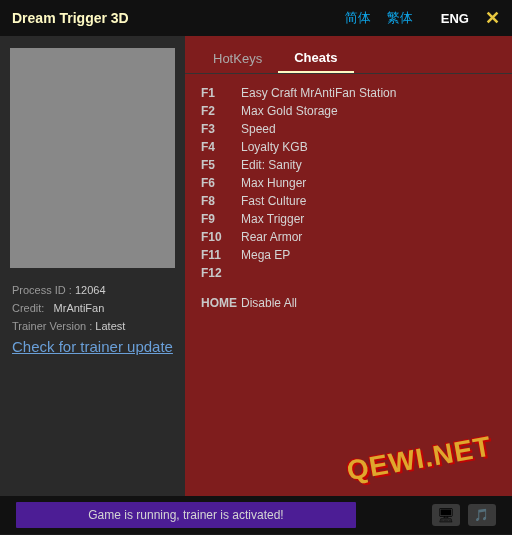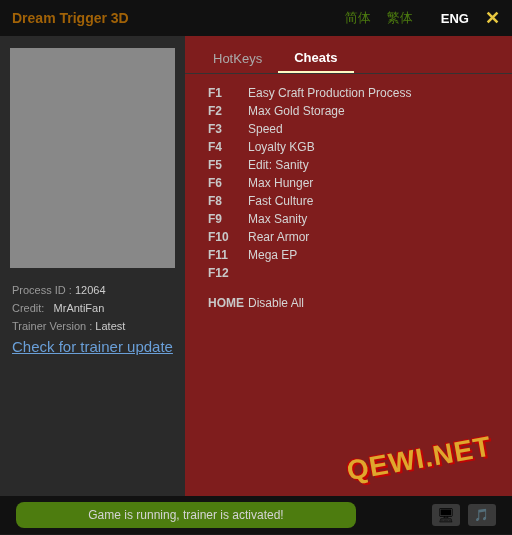--- a/index.html
+++ b/index.html
@@ -19,31 +19,31 @@
       justify-content: space-between;
       background: #111;
       height: 36px;
       padding: 0 12px;
     }
     .title-bar-left {
       display: flex;
       align-items: center;
     }
     .title-text {
-      color: #a16207;
+      color: #fef9c3;
       font-size: 14px;
       font-weight: bold;
     }
     .title-bar-right {
       display: flex;
       align-items: center;
       gap: 16px;
     }
     .lang-btn {
-      color: #4d7c0f;
+      color: #0ea5e9;
       font-size: 13px;
       cursor: pointer;
       background: none;
       border: none;
       font-family: Arial, sans-serif;
     }
     .lang-btn.active {
       color: #fff;
       font-weight: bold;
       padding-left: 12px;
@@ -133,21 +133,20 @@
     
     .cheats-list {
       padding: 12px 16px;
       flex: 1;
       overflow-y: auto;
     }
     .cheat-item {
       display: flex;
       align-items: center;
       margin-bottom: 4px;
-      margin-left: 7px;
     }
     .cheat-key {
       color: #c8c8c8;
       font-size: 12px;
       width: 36px;
       min-width: 36px;
       font-weight: bold;
     }
     .cheat-desc {
       color: #d4d4d4;
@@ -182,23 +181,23 @@
       height: 38px;
       background: #111;
       display: flex;
       align-items: center;
       justify-content: space-between;
       padding: 0 16px;
     }
     .status-text {
       color: #d4d4d4;
       font-size: 12px;
-      background: #4d7c0f;
+      background: #4c1d95;
       padding: 6px 14px;
-      border-radius: 8px;
+      border-radius: 1px;
       flex: 1;
       text-align: center;
       max-width: 340px;
     }
     .status-icons {
       display: flex;
       align-items: center;
       gap: 8px;
       margin-left: 12px;
     }
@@ -264,21 +263,21 @@
 
     <div class="tabs">
       <button class="tab">HotKeys</button>
       <button class="tab active">Cheats</button>
     </div>
 
     <div class="cheats-list">
 
     <div class="cheat-item">
       <span class="cheat-key">F1</span>
-      <span class="cheat-desc">Easy Craft Production Process</span>
+      <span class="cheat-desc">Easy Craft MrAntiFan Station</span>
     </div>
         <div class="cheat-item">
       <span class="cheat-key">F2</span>
       <span class="cheat-desc">Max Gold Storage</span>
     </div>
         <div class="cheat-item">
       <span class="cheat-key">F3</span>
       <span class="cheat-desc">Speed</span>
     </div>
         <div class="cheat-item">
@@ -292,21 +291,21 @@
         <div class="cheat-item">
       <span class="cheat-key">F6</span>
       <span class="cheat-desc">Max Hunger</span>
     </div>
         <div class="cheat-item">
       <span class="cheat-key">F8</span>
       <span class="cheat-desc">Fast Culture</span>
     </div>
         <div class="cheat-item">
       <span class="cheat-key">F9</span>
-      <span class="cheat-desc">Max Sanity</span>
+      <span class="cheat-desc">Max Trigger</span>
     </div>
         <div class="cheat-item">
       <span class="cheat-key">F10</span>
       <span class="cheat-desc">Rear Armor</span>
     </div>
         <div class="cheat-item">
       <span class="cheat-key">F11</span>
       <span class="cheat-desc">Mega EP</span>
     </div>
         <div class="cheat-item">

